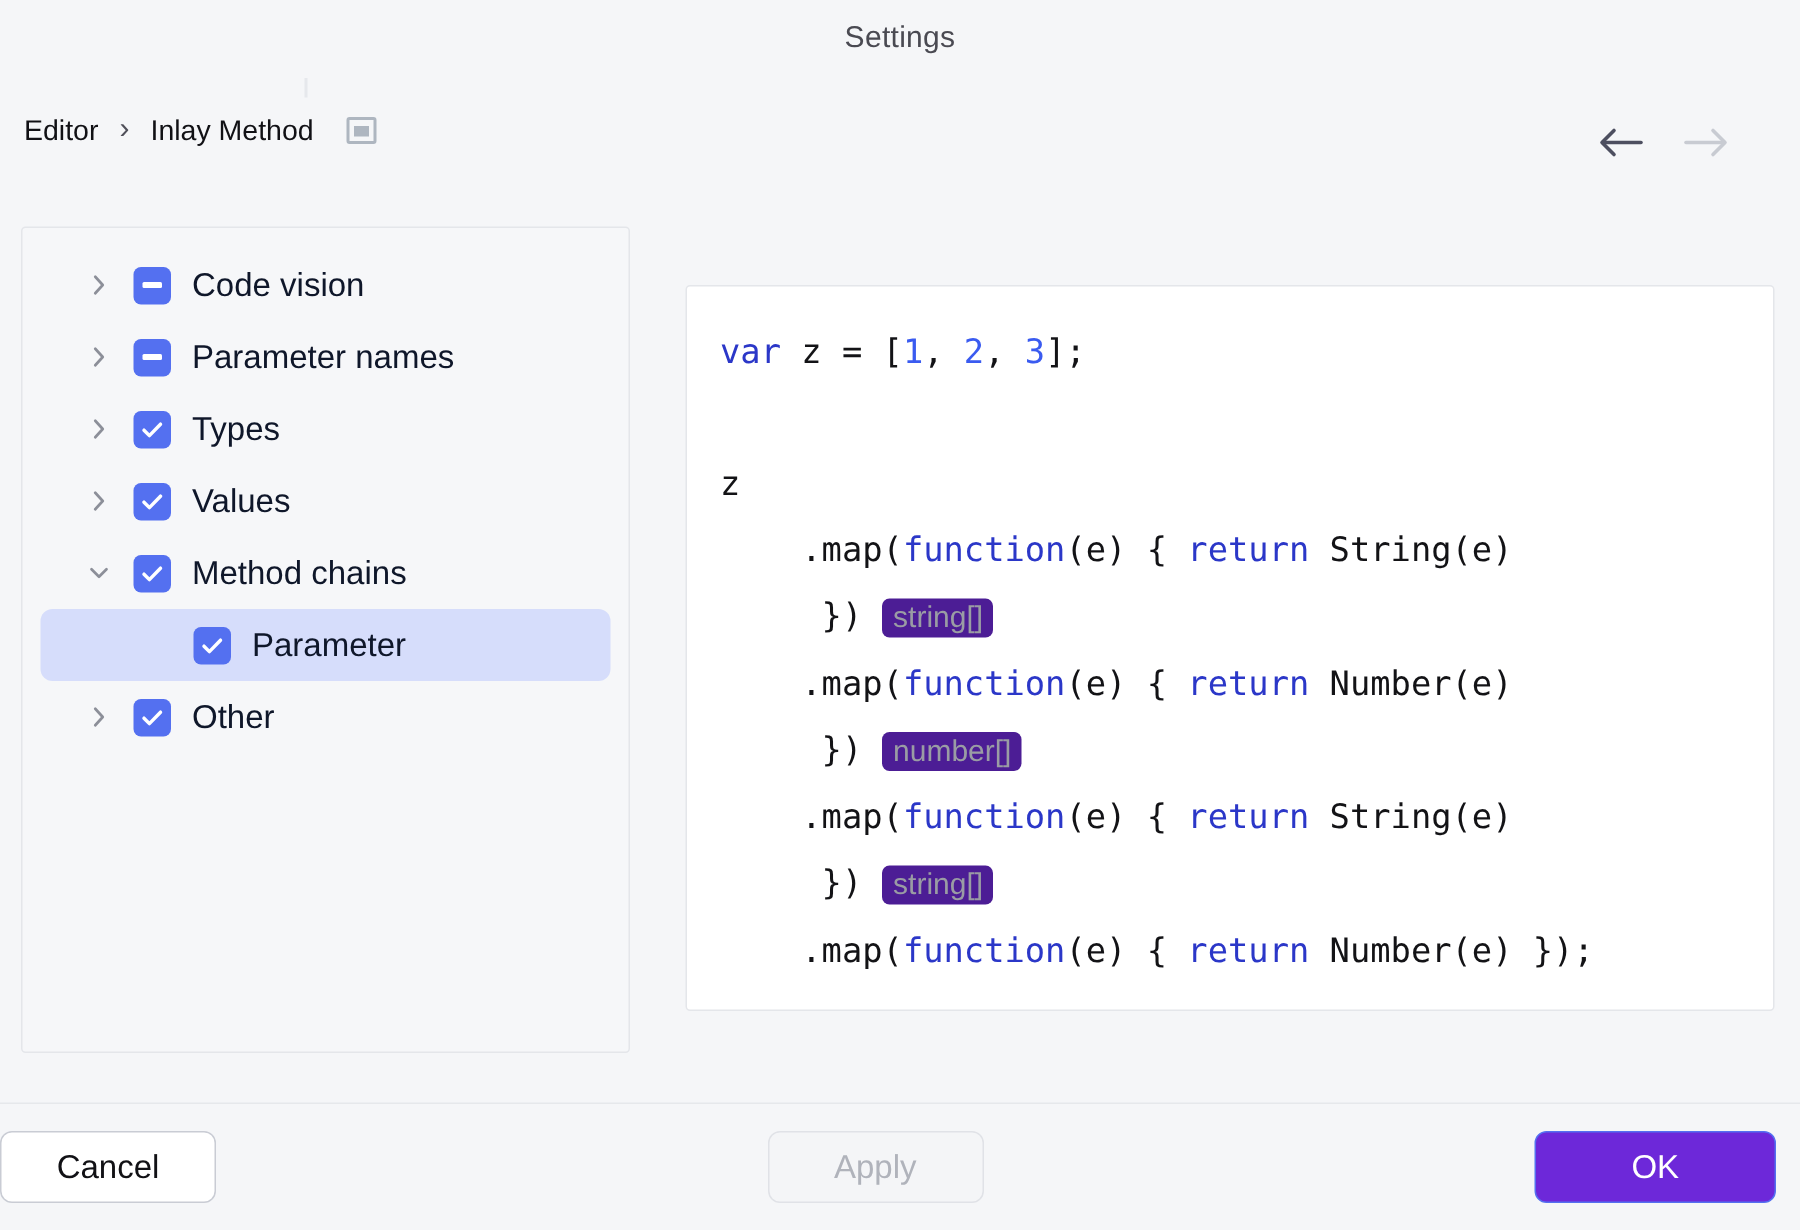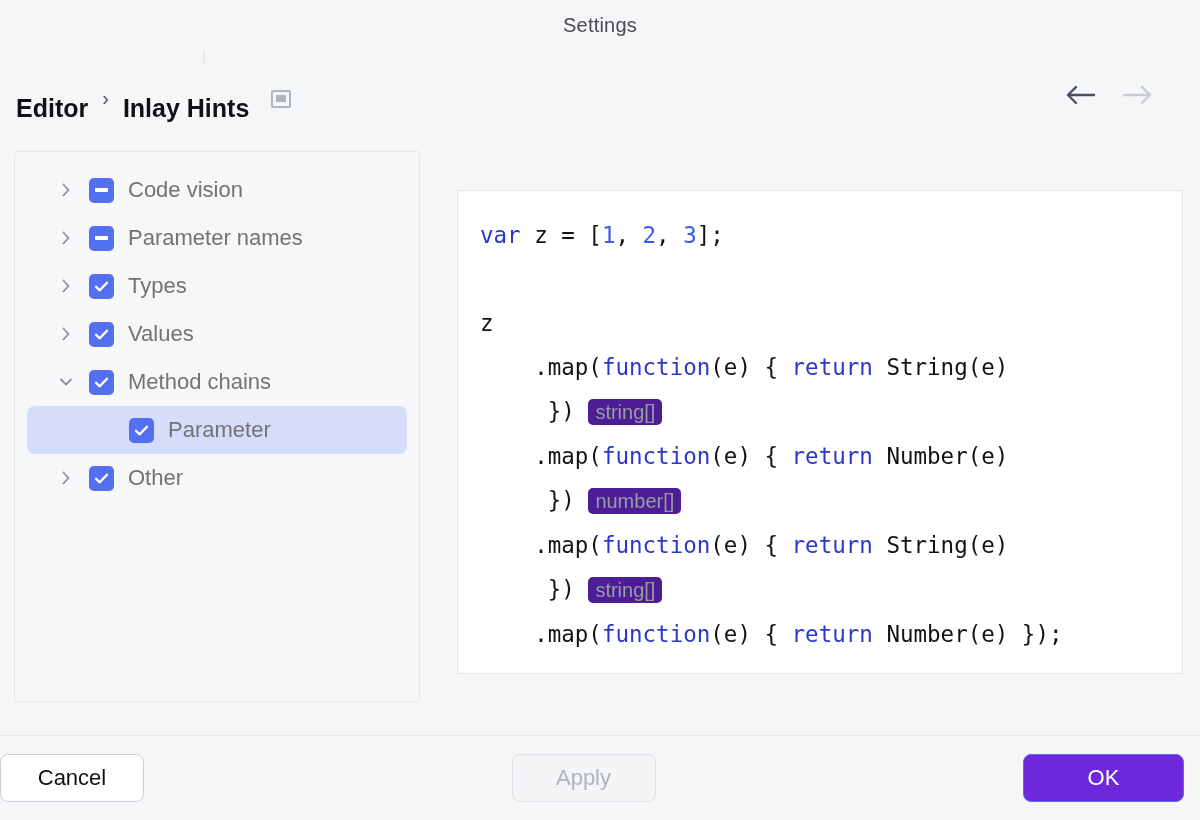--- a/index.html
+++ b/index.html
@@ -40,25 +40,24 @@
     width: 1200px; height: 88px;
   }
   #breadcrumb {
     position: absolute;
     left: 16px; top: 26px;
     display: flex;
     align-items: center;
     gap: 14px;
   }
   .crumb {
-    font-size: 25px;
-    font-weight: bold;
+    font-size: 19px;
+    font-weight: normal;
     color: #111115;
     line-height: 1;
-    margin-top: 20px;
   }
   .crumb-sep {
     font-size: 20px;
     color: #50505a;
     line-height: 1;
     padding-bottom: 2px;
   }
   #panel-toggle-icon {
     margin-left: 8px;
     width: 20px; height: 18px;
@@ -137,21 +136,21 @@
   .cbx svg { display: block; }
   .cbx .dash {
     width: 13px; height: 3.5px;
     background: #ffffff;
     border-radius: 1px;
   }
 
   .tree-label {
     margin-left: 14px;
     font-size: 22px;
-    color: #737373;
+    color: #0f172a;
     line-height: 1;
     white-space: nowrap;
   }
 
   
   #code-panel {
     position: absolute;
     left: 457px; top: 190px;
     width: 726px; height: 484px;
     background: #ffffff;
@@ -230,21 +229,21 @@
 <div id="titlebar">
   <div id="window-title">Settings</div>
 </div>
 
 <div id="header">
   <div id="tick-artifact"></div>
 
   <div id="breadcrumb">
     <span class="crumb">Editor</span>
     <span class="crumb-sep">›</span>
-    <span class="crumb">Inlay Hints</span>
+    <span class="crumb">Inlay Method</span>
     <span id="panel-toggle-icon">
         <i></i>
       </span>
   </div>
 
   <div id="nav-arrows">
     <span class="nav-arrow">
       <svg width="36" height="34" viewBox="0 0 36 34" fill="none">
         <path d="M32 17 H7" stroke="#4d4f60" stroke-width="2.4" stroke-linecap="round"></path>
         <path d="M14 9 L6 17 L14 25" stroke="#4d4f60" stroke-width="2.4" stroke-linecap="round" stroke-linejoin="round"></path>

